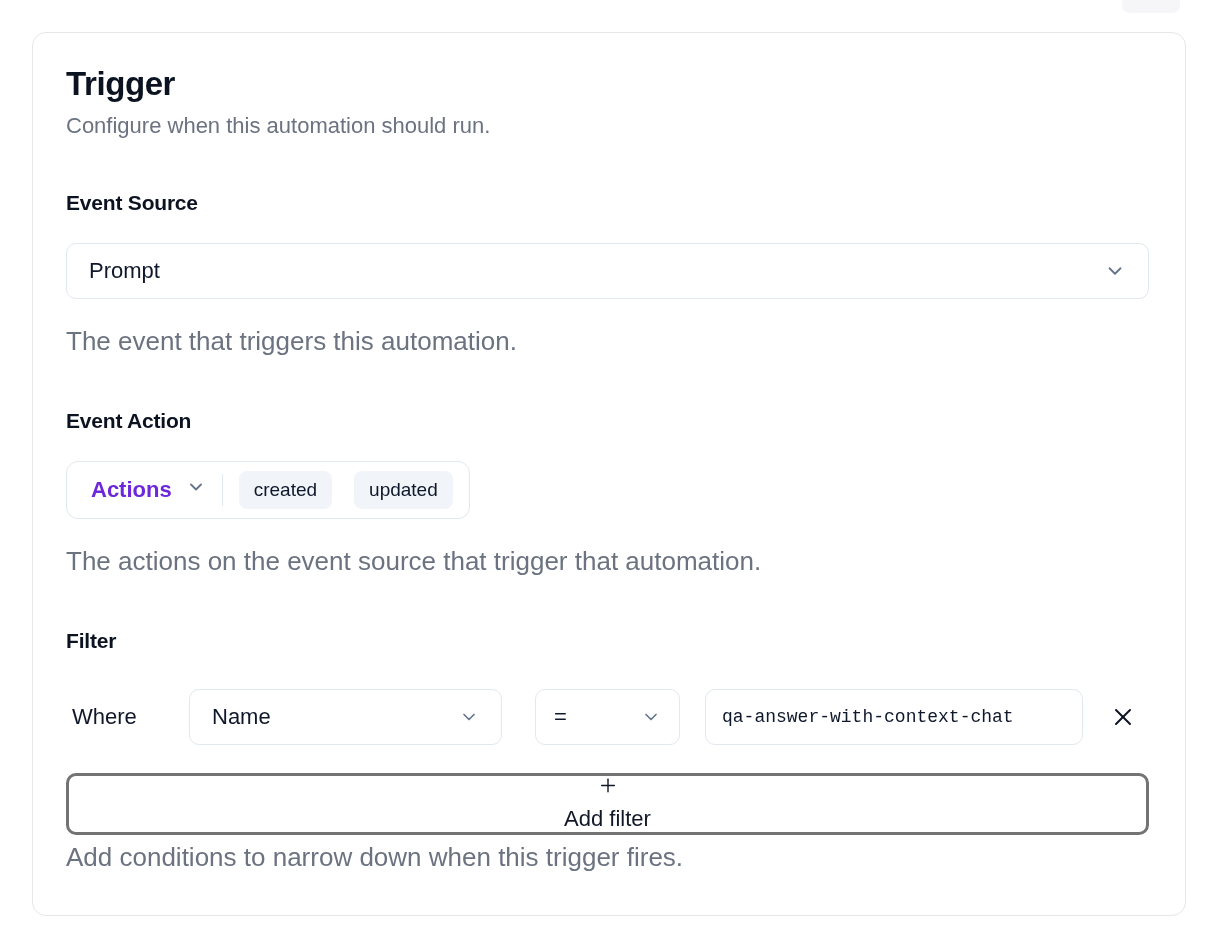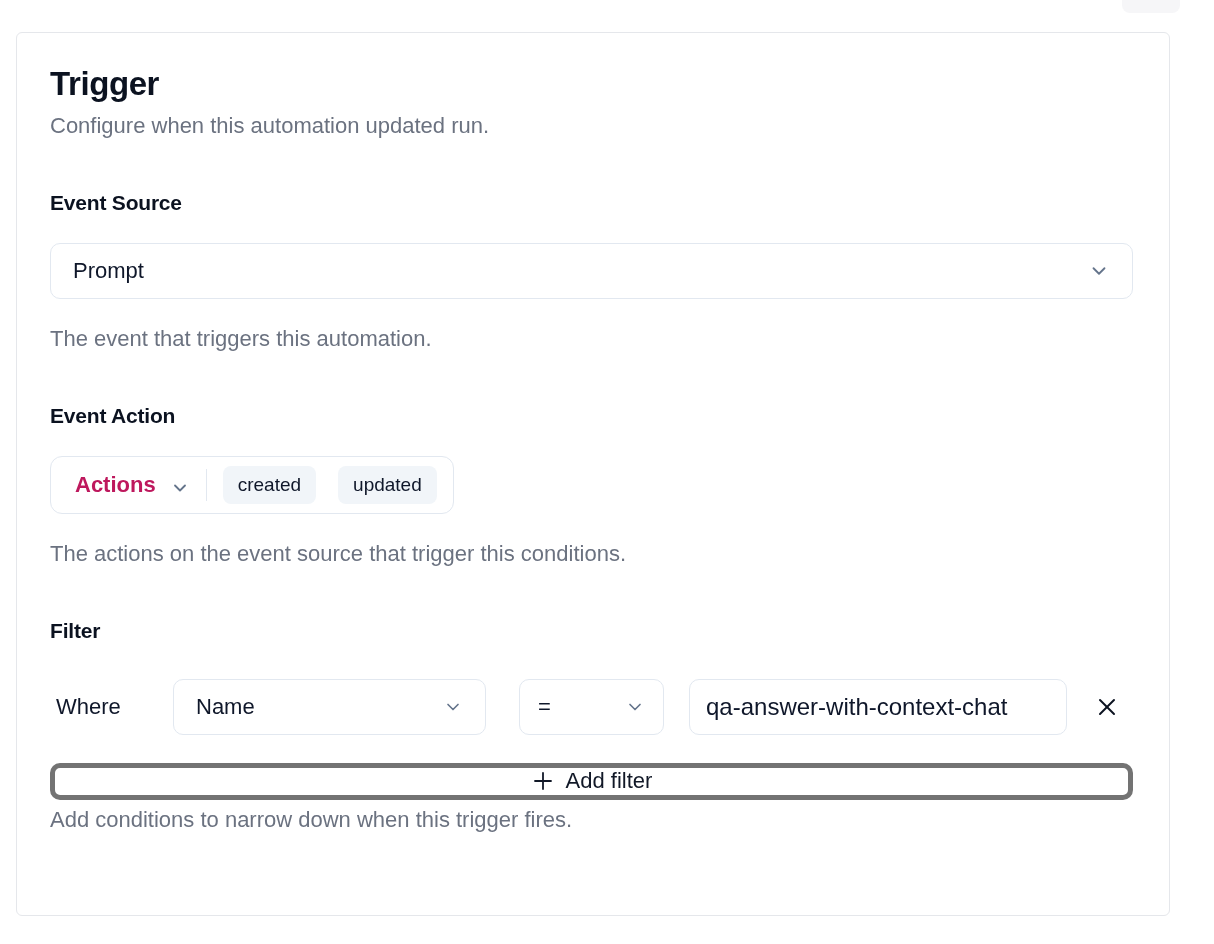--- a/index.html
+++ b/index.html
@@ -11,44 +11,44 @@
     position: relative;
     overflow: hidden;
   }
   .artifact {
     position: absolute; top: 0; right: 34px;
     width: 58px; height: 13px;
     background: #f6f6f8;
     border-radius: 0 0 8px 8px;
   }
   .card {
-    position: absolute; left: 16px; top: 32px;
+    position: absolute; left: 32px; top: 32px;
     width: 1154px; height: 884px;
     background: #ffffff;
     border: 1px solid #e5e7eb;
-    border-radius: 6px;
+    border-radius: 14px;
     padding: 32px 36px 0 33px;
   }
   .title {
     font-size: 33px; font-weight: 700;
     color: #0b1220; letter-spacing: -0.4px;
     line-height: 1.15;
   }
   .subtitle {
     margin-top: 10px;
     font-size: 22px; color: #6b7280;
   }
   .field-group { margin-top: 52px; }
   .field-label {
     font-size: 21px; font-weight: 700; color: #0b1220;
     letter-spacing: -0.2px;
   }
   .helper {
     margin-top: 27px;
-    font-size: 22px; color: #6b7280;
+    font-size: 26px; color: #6b7280;
   }
   
   .select {
     margin-top: 28px;
     height: 56px;
     border: 1px solid #e2e8f0;
     border-radius: 10px;
     background: #fff;
     display: flex; align-items: center; justify-content: space-between;
     padding: 0 22px;
@@ -60,22 +60,22 @@
   .action-box {
     margin-top: 28px;
     display: inline-flex; align-items: center;
     height: 58px;
     border: 1px solid #e2e8f0;
     border-radius: 12px;
     padding: 0 16px 0 24px;
     background: #fff;
   }
   .action-trigger {
-    display: inline-flex; align-items: flex-end; gap: 14px;
-    font-size: 22px; font-weight: 700; color: #be185d;
+    display: inline-flex; align-items: flex-start; gap: 14px;
+    font-size: 22px; font-weight: 700; color: #6d28d9;
     cursor: pointer;
   }
   .vdivider {
     width: 1px; height: 32px; background: #e2e8f0;
     margin: 0 16px;
   }
   .chips { display: inline-flex; gap: 22px; }
   .chip {
     background: #f1f5f9;
     border-radius: 8px;
@@ -95,54 +95,55 @@
   }
   .filter-row .select { margin-top: 0; }
   .sel-field { width: 313px; flex: 0 0 auto; margin-right: 33px; }
   .sel-op { width: 145px; flex: 0 0 auto; margin-right: 25px; padding: 0 18px; }
   .value-input {
     flex: 1 1 auto;
     height: 56px;
     border: 1px solid #e2e8f0;
     border-radius: 10px;
     padding: 0 16px;
-    font-size: 24px; color: #0f172a;
-    font-family: Liberation Sans, sans-serif;
+    font-size: 18px; color: #0f172a;
+    font-family: Liberation Mono, monospace;
     outline: none;
     min-width: 0;
   }
   .remove-btn {
     flex: 0 0 auto;
     width: 52px; height: 52px; margin-left: 14px;
     background: transparent; border: none;
     display: flex; align-items: center; justify-content: center;
     cursor: pointer; border-radius: 8px;
   }
   .add-filter-btn {
     margin-top: 28px;
-    width: 100%; height: 37px;
+    width: 100%; height: 62px;
     background: #fff;
-    border: 5px solid #737373;
+    border: 3px solid #737373;
     border-radius: 10px;
     display: flex; align-items: center; justify-content: center; gap: 11px;
     font-size: 22px; font-weight: 500; color: #111827;
     font-family: "Liberation Sans", sans-serif;
     cursor: pointer;
+    flex-direction: column;
   }
   .filter-helper { margin-top: 7px; }
 </style>
 </head>
 <body>
 
 <div class="artifact"></div>
 
 <div class="card">
 
   <div class="title">Trigger</div>
-  <div class="subtitle">Configure when this automation updated run.</div>
+  <div class="subtitle">Configure when this automation should run.</div>
 
   <div class="field-group">
     <div class="field-label">Event Source</div>
     <div class="select">
       <span>Prompt</span>
       <svg class="chev" width="22" height="22" viewBox="0 0 24 24" fill="none" stroke="#64748b" stroke-width="2" stroke-linecap="round" stroke-linejoin="round">
           <polyline points="6 9 12 15 18 9"></polyline>
         </svg>
     </div>
     <div class="helper">The event that triggers this automation.</div>
@@ -156,21 +157,21 @@
         <svg class="chev" width="20" height="20" viewBox="0 0 24 24" fill="none" stroke="#64748b" stroke-width="2.2" stroke-linecap="round" stroke-linejoin="round">
             <polyline points="6 9 12 15 18 9"></polyline>
           </svg>
       </div>
       <div class="vdivider"></div>
       <div class="chips">
         <span class="chip">created</span>
         <span class="chip">updated</span>
       </div>
     </div>
-    <div class="helper">The actions on the event source that trigger this conditions.</div>
+    <div class="helper">The actions on the event source that trigger that automation.</div>
   </div>
 
   <div class="field-group">
     <div class="field-label">Filter</div>
 
     <div class="filter-row">
       <span class="where">Where</span>
 
       <div class="select sel-field">
         <span>Name</span>

